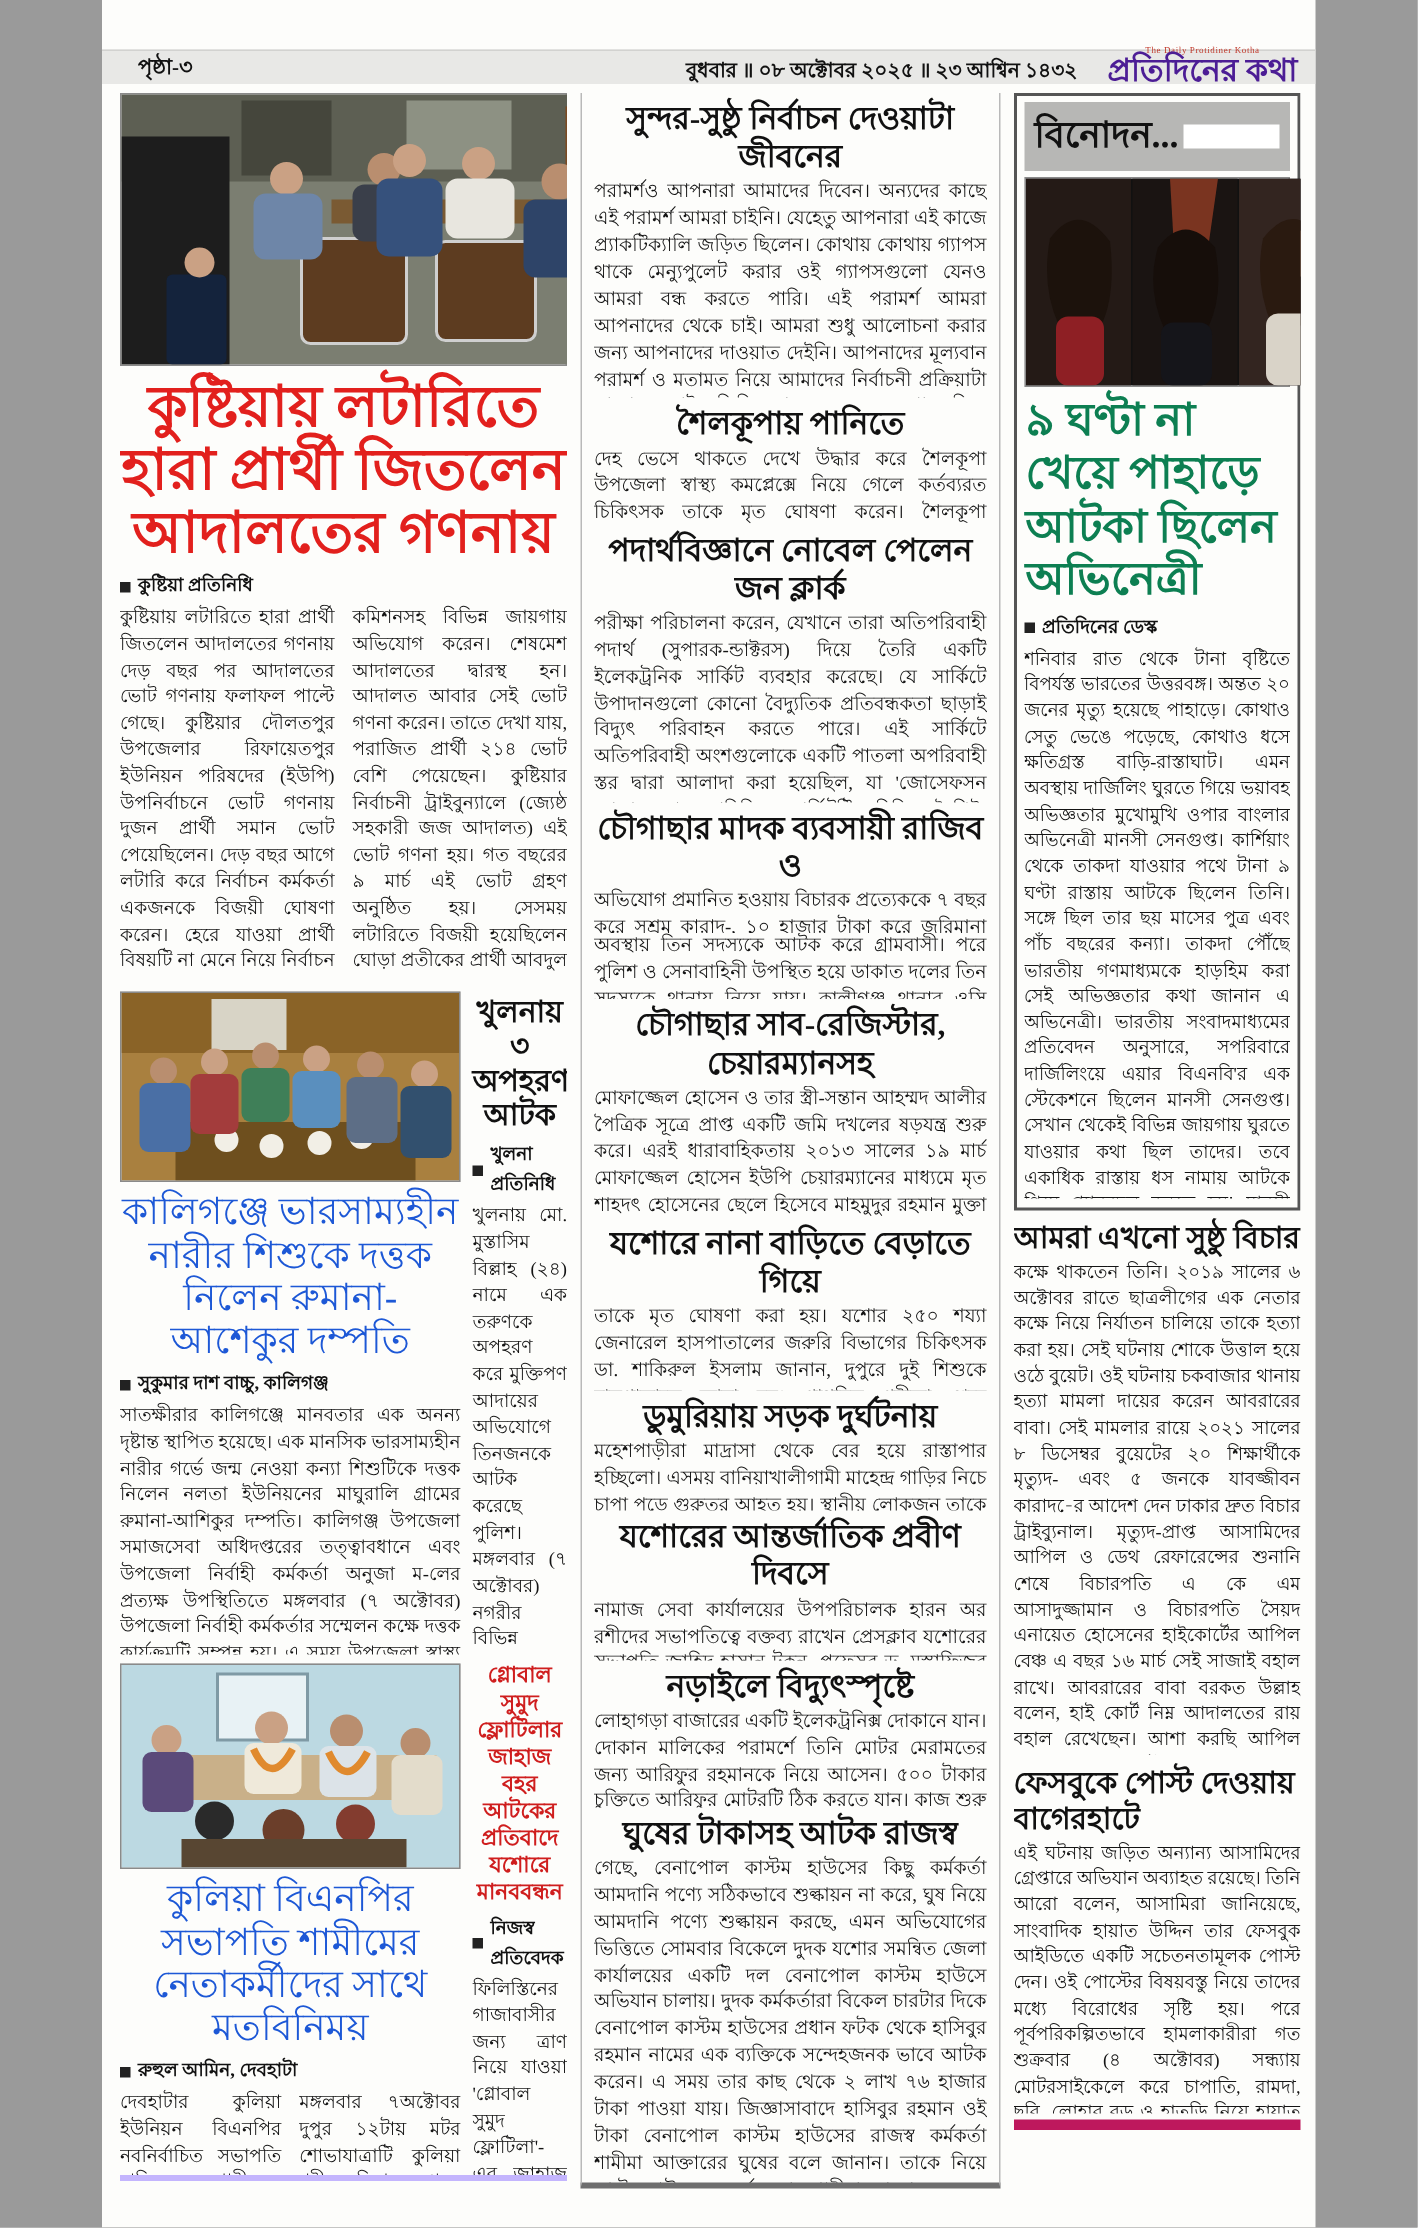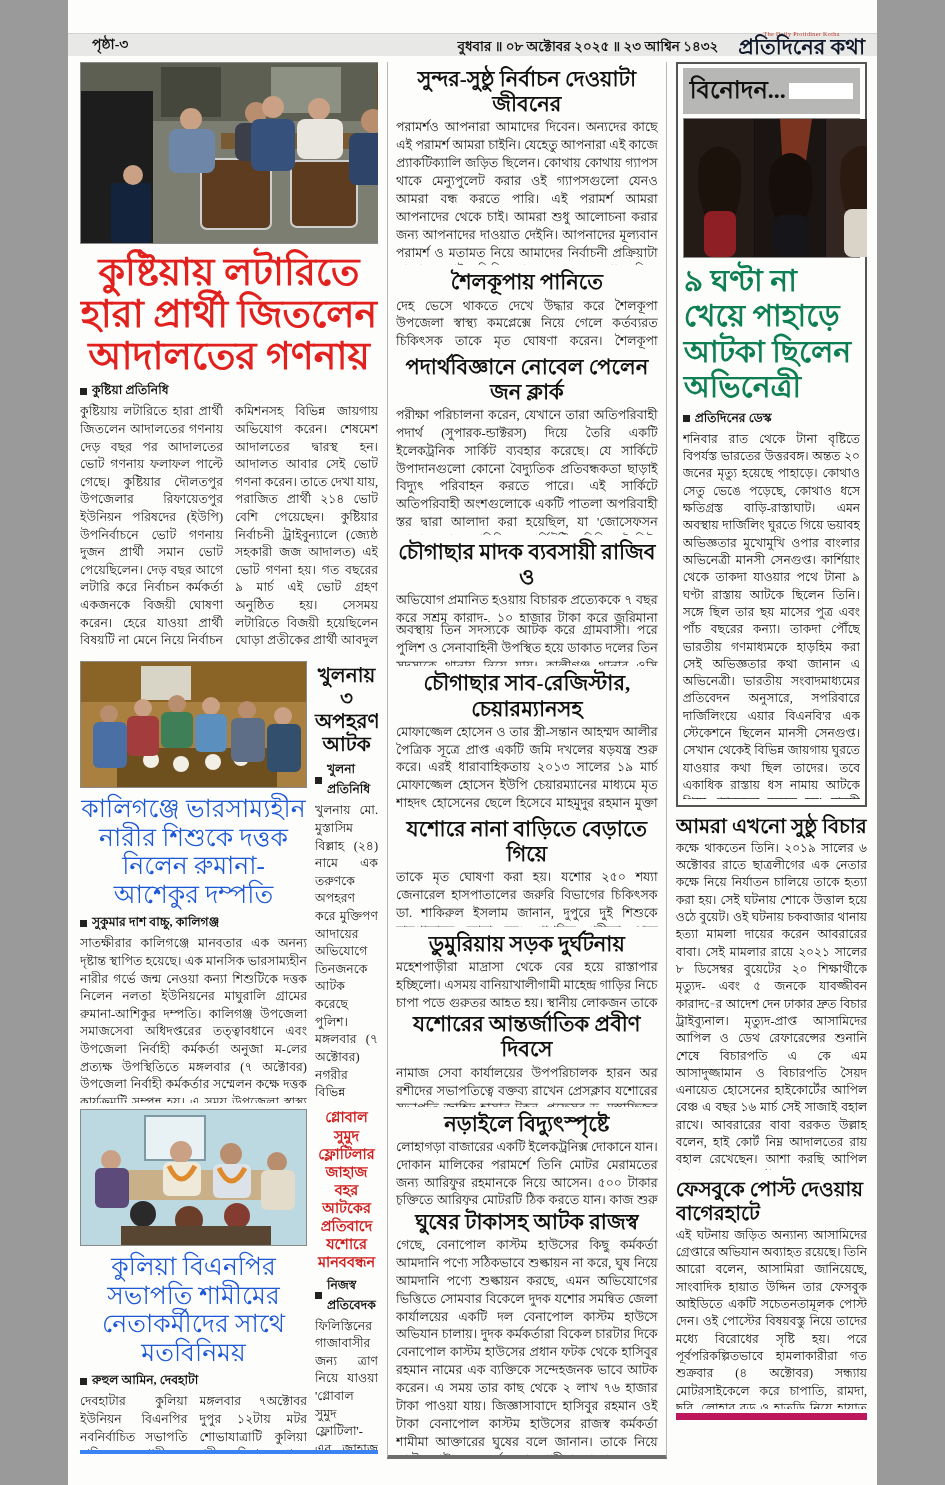--- a/index.html
+++ b/index.html
@@ -8,25 +8,25 @@
           font-family:"Liberation Serif", serif; color:#111; overflow:hidden; }
 
   
   .topbar { margin-top:33px; height:23px; background:#e8e8e6; border-top:1px solid #d2d2d0;
             display:flex; align-items:center; justify-content:space-between; padding:0 12px 0 24px; }
   .page-num { font-size:14px; font-weight:bold; }
   .topbar-right { display:flex; align-items:flex-end; gap:20px; }
   .date-line { font-size:13.5px; font-weight:bold; }
   .masthead { text-align:center; line-height:1; transform:translateY(-1px); }
   .masthead .tagline { display:block; font-size:6px; color:#c0392b; letter-spacing:.4px; }
-  .masthead .logo { font-size:21px; font-weight:800; color:#0f172a; }
+  .masthead .logo { font-size:21px; font-weight:800; color:#4c1d95; }
 
   
   .content { display:flex; gap:9px; padding:6px 10px 0 12px; align-items:flex-start; }
-  .col-left  { width:352px; height:1392px; overflow:hidden; border-bottom:4px solid #3b82f6; }
+  .col-left  { width:352px; height:1392px; overflow:hidden; border-bottom:4px solid #c4b5fd; }
   .col-mid   { width:327px; height:1397px; overflow:hidden; border-bottom:4px solid #6e6e6e;
                border-left:1px solid #b9b9b9; border-right:1px solid #b9b9b9; padding:0 8px; }
   .col-right { width:226px; height:1358px; overflow:hidden; border-bottom:7px solid #be185d; }
 
   
   .body-text { font-size:12.4px; line-height:1.42; text-align:justify; color:#141414; overflow:hidden; }
   .two-col { column-count:2; column-gap:12px; }
   .byline { font-size:12.3px; font-weight:bold; margin:4px 0 2px; display:flex; align-items:center; gap:5px; }
   .sq { display:inline-block; width:7px; height:7px; background:#222; flex:0 0 auto; }
 

